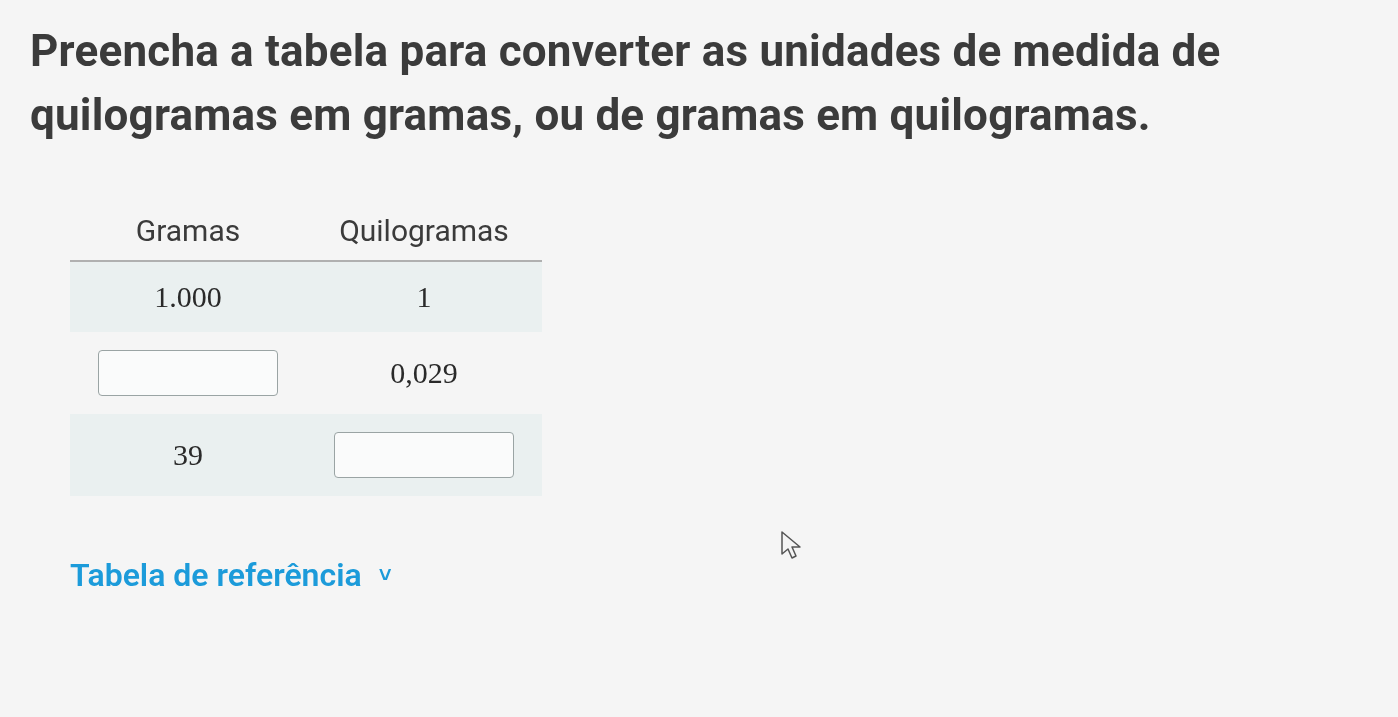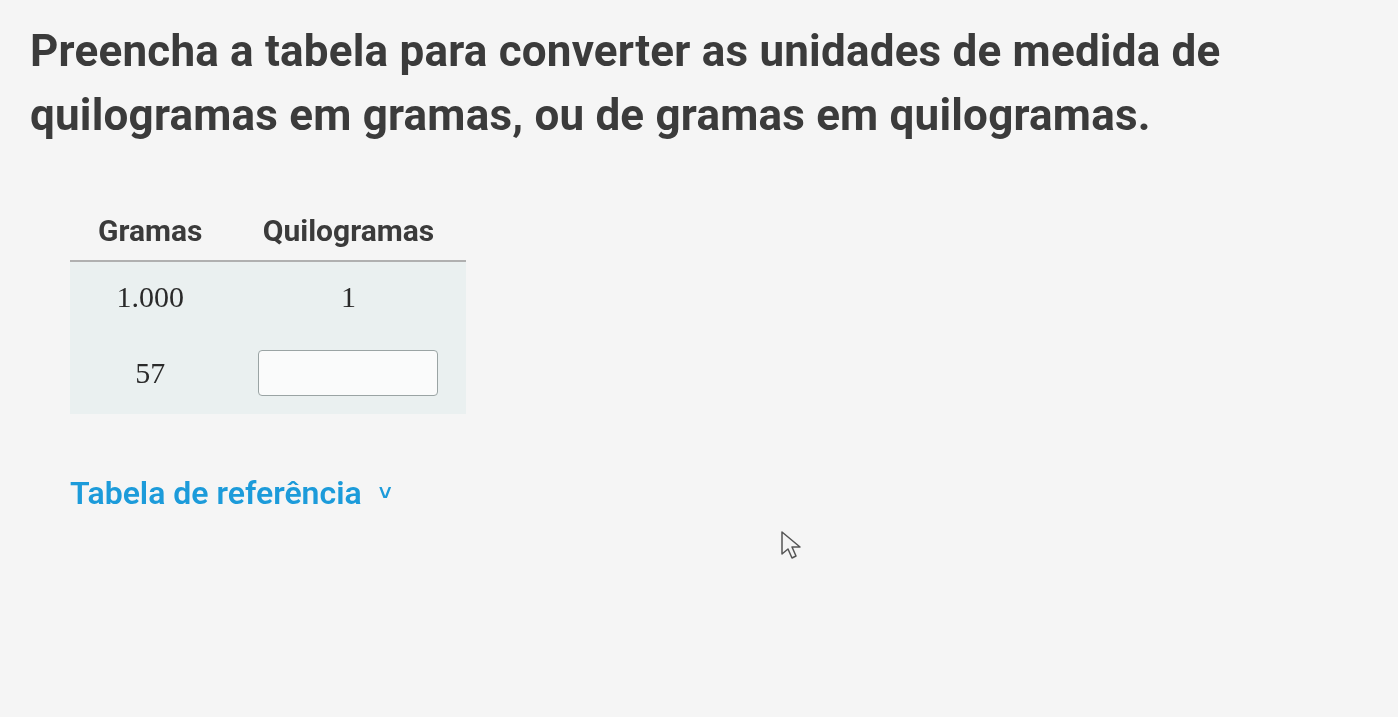--- a/index.html
+++ b/index.html
@@ -25,21 +25,21 @@
     }
     .table-wrap {
       margin-left: 40px;
       margin-bottom: 60px;
     }
     table {
       border-collapse: collapse;
     }
     th {
       font-size: 30px;
-      font-weight: 700;
+      font-weight: 400;
       color: #3b3b3b;
       padding: 10px 28px 12px 28px;
       text-align: center;
       border-bottom: 2px solid #b0b0b0;
     }
     td {
       padding: 18px 28px;
       text-align: center;
       vertical-align: middle;
       height: 70px;
@@ -101,22 +101,28 @@
       <tr>
         <th>Gramas</th>
         <th>Quilogramas</th>
       </tr>
     </thead>
     <tbody>
       <tr class="alt">
         <td><span class="cell-value">1.000</span></td>
         <td><span class="cell-value">1</span></td>
       </tr>
+      <tr>
+        <td>
+          <input class="input-cell" type="text" value="" style="">
+        </td>
+        <td><span class="cell-value">0,029</span></td>
+      </tr>
       <tr class="alt">
-        <td><span class="cell-value">57</span></td>
+        <td><span class="cell-value">39</span></td>
         <td>
           <input class="input-cell" type="text" value="" style="">
         </td>
       </tr>
     </tbody>
   </table>
 </div>
 
 <div class="reference-link">
   <span>Tabela de referência</span>

